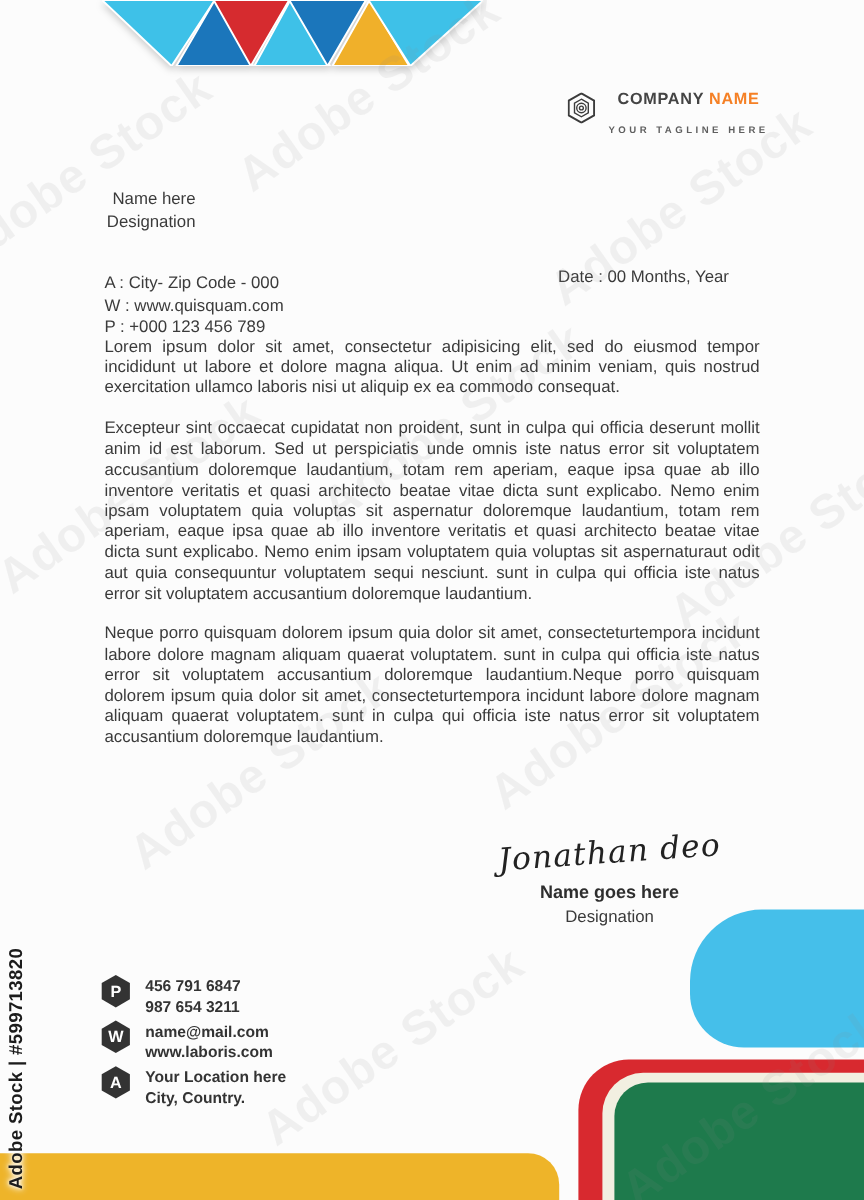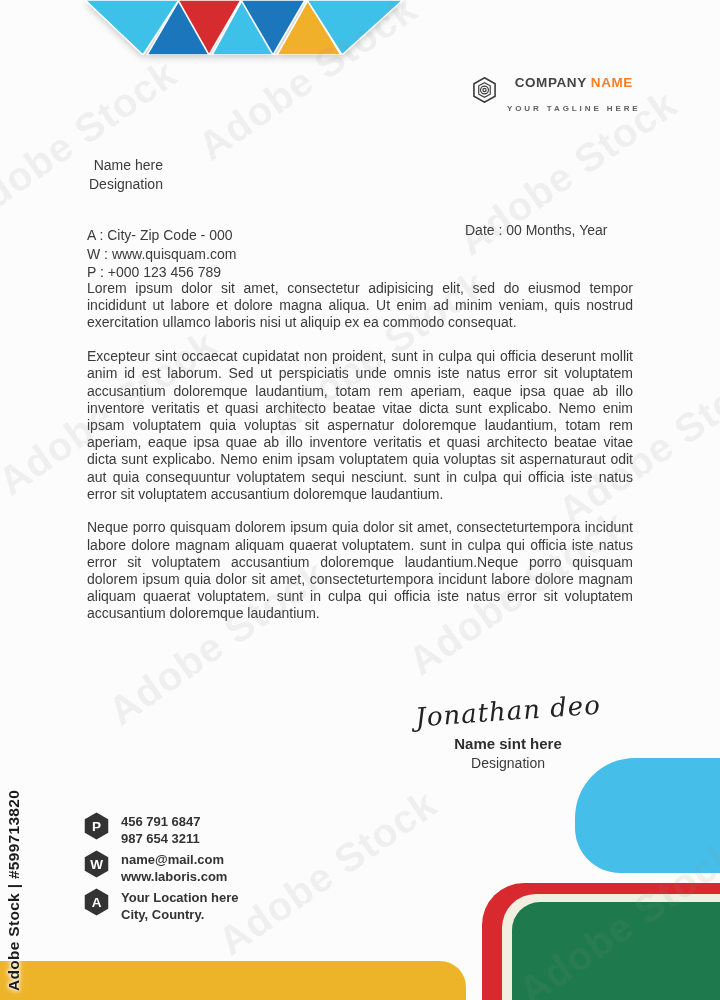--- a/index.html
+++ b/index.html
@@ -102,21 +102,21 @@
   <div class="date-line">Date : 00 Months, Year</div>
 
   <div class="body-text">
     <p>Lorem ipsum dolor sit amet, consectetur adipisicing elit, sed do eiusmod tempor incididunt ut labore et dolore magna aliqua. Ut enim ad minim veniam, quis nostrud exercitation ullamco laboris nisi ut aliquip ex ea commodo consequat.</p>
     <p>Excepteur sint occaecat cupidatat non proident, sunt in culpa qui officia deserunt mollit anim id est laborum. Sed ut perspiciatis unde omnis iste natus error sit voluptatem accusantium doloremque laudantium, totam rem aperiam, eaque ipsa quae ab illo inventore veritatis et quasi architecto beatae vitae dicta sunt explicabo. Nemo enim ipsam voluptatem quia voluptas sit aspernatur doloremque laudantium, totam rem aperiam, eaque ipsa quae ab illo inventore veritatis et quasi architecto beatae vitae dicta sunt explicabo. Nemo enim ipsam voluptatem quia voluptas sit aspernaturaut odit aut quia consequuntur voluptatem sequi nesciunt. sunt in culpa qui officia iste natus error sit voluptatem accusantium doloremque laudantium.</p>
     <p>Neque porro quisquam dolorem ipsum quia dolor sit amet, consecteturtempora incidunt labore dolore magnam aliquam quaerat voluptatem. sunt in culpa qui officia iste natus error sit voluptatem accusantium doloremque laudantium.Neque porro quisquam dolorem ipsum quia dolor sit amet, consecteturtempora incidunt labore dolore magnam aliquam quaerat voluptatem. sunt in culpa qui officia iste natus error sit voluptatem accusantium doloremque laudantium.</p>
   </div>
 
   <div class="sig">
     <div class="sig-script">Jonathan deo</div>
-    <div class="sig-name">Name sint here</div>
+    <div class="sig-name">Name goes here</div>
     <div class="sig-desig">Designation</div>
   </div>
 
   <div class="contact-row row-phone">
     <svg class="hex-icon" viewBox="0 0 100 112">
       <polygon points="50,2 97,29 97,83 50,110 3,83 3,29" fill="#333333"></polygon>
       <text x="50" y="74" text-anchor="middle" font-size="54" font-weight="bold" fill="#ffffff" font-family="Liberation Sans, sans-serif">P</text>
     </svg>
     <div class="contact-lines">
       <div>456 791 6847</div>

